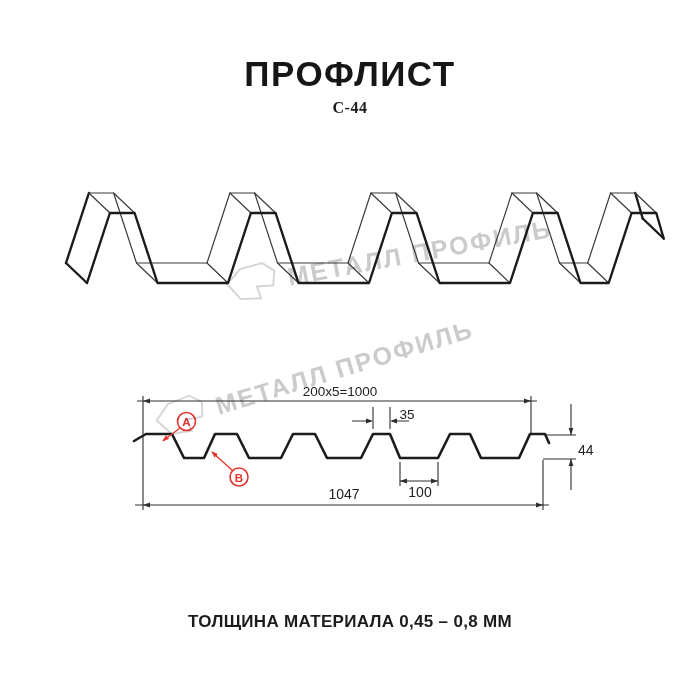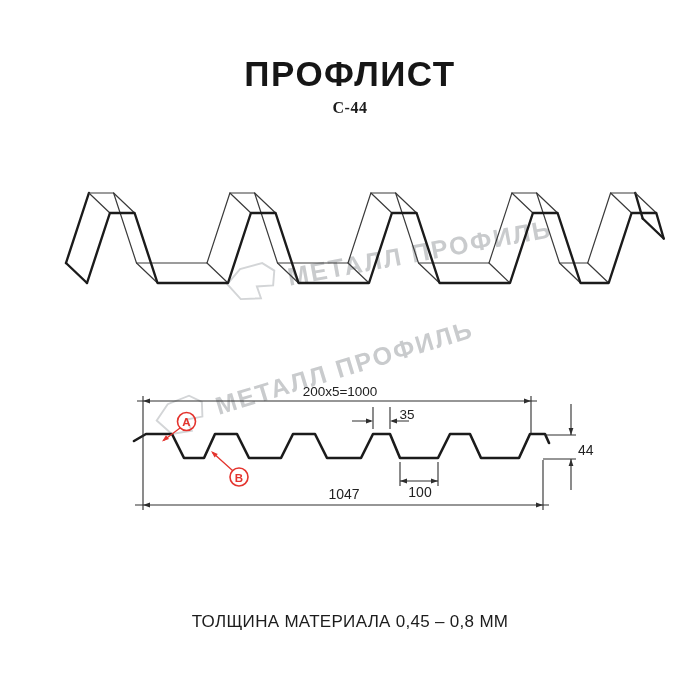--- a/index.html
+++ b/index.html
@@ -3,21 +3,21 @@
 <meta charset="utf-8">
 <style>
   html,body{margin:0;padding:0;background:#fff;}
   .page{position:relative;width:700px;height:700px;background:#fff;overflow:hidden;
         font-family:"Liberation Sans", sans-serif;}
   .title{position:absolute;left:0;right:0;top:54px;text-align:center;
          font-size:35px;font-weight:800;letter-spacing:1.5px;color:#161616;}
   .subtitle{position:absolute;left:0;right:0;top:99px;text-align:center;
             font-size:16px;font-weight:700;letter-spacing:.5px;color:#1c1c1c;font-family:Liberation Serif, serif;}
   .footer-note{position:absolute;left:0;right:0;top:612px;text-align:center;
-           font-size:17px;font-weight:400;letter-spacing:.3px;color:#1c1c1c;}
+           font-size:17px;font-weight:700;letter-spacing:.3px;color:#1c1c1c;}
   .wm{position:absolute;display:flex;align-items:center;gap:9px;white-space:nowrap;
       transform-origin:0 50%;pointer-events:none;}
   .wm span{font-size:25px;font-weight:700;letter-spacing:2px;color:#c9cbcd;}
   .wm1{left:222px;top:268px;height:42px;transform:rotate(-10.5deg);}
   .wm2{left:152px;top:405px;height:42px;transform:rotate(-17deg);}
   svg.drawing{position:absolute;left:0;top:0;}
 </style>
 </head>
 <body>
 

